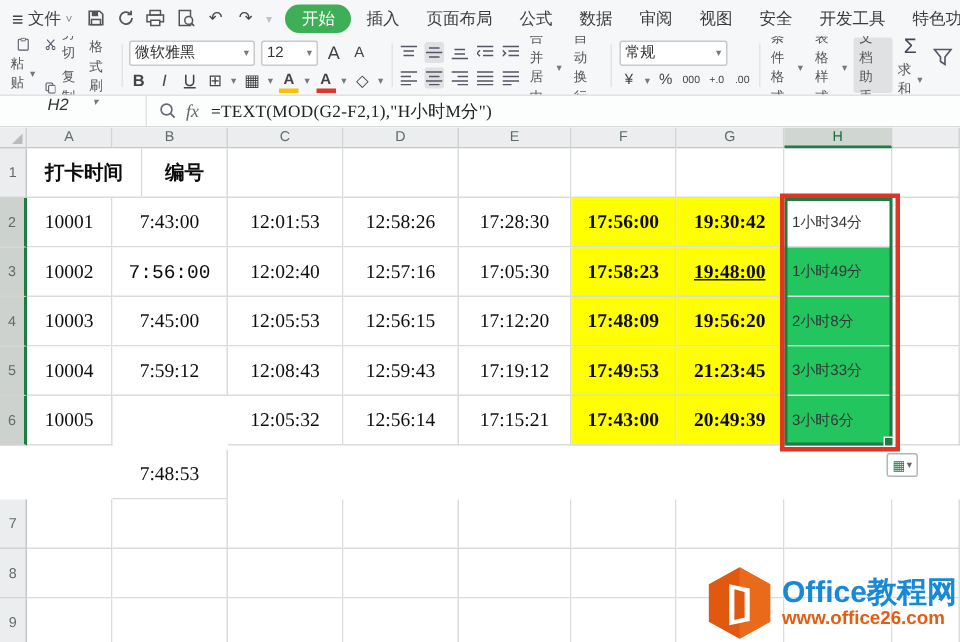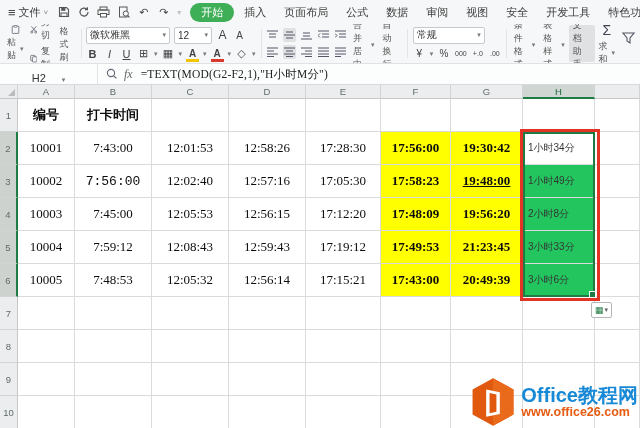--- a/index.html
+++ b/index.html
@@ -38,22 +38,22 @@
         font-size:11px;color:#444;border-radius:2px;}
   .ibtn.on{background:#dfe1e2;}
   .bold{font-weight:bold}.ital{font-style:italic}.undl{text-decoration:underline}
   .acolor{position:relative;font-weight:bold;}
   .acolor::after{content:"";position:absolute;left:0;right:0;bottom:-1px;height:3px;background:#d93a2b;}
   .afill::after{background:#f2c500;}
   .alinesvg{display:block}
 
   
   .fbar{height:20px;background:#fcfdfd;border-bottom:1px solid #d8d9da;display:flex;align-items:center;font-size:11px;}
-  .namebox{width:97px;height:100%;display:flex;align-items:flex-end;justify-content:center;gap:14px;
-           border-right:1px solid #e3e4e5;color:#333;}
+  .namebox{width:97px;height:100%;display:flex;align-items:flex-start;justify-content:center;gap:14px;
+           border-right:1px solid #e3e4e5;color:#333;font-style:italic;}
   .fxwrap{display:flex;align-items:center;gap:6px;padding:0 8px;color:#666;}
   .fx{font-family:"Liberation Serif",serif;font-style:italic;font-size:12px;}
   .formula{font-family:"Liberation Serif",serif;font-size:11.5px;color:#222;letter-spacing:.2px;}
 
   
   .grid{position:relative;height:345px;background:#fff;overflow:hidden;}
   .grow{display:flex;}
   .ch{height:14px;box-sizing:border-box;background:#ecedee;border-right:1px solid #d2d3d4;
       border-bottom:1px solid #c6c7c8;font-size:9.5px;color:#5f6b66;
       display:flex;align-items:center;justify-content:center;flex:0 0 auto;}
@@ -403,22 +403,22 @@
           <div class="ch" style="width: 77px;">C</div>
           <div class="ch" style="width: 77px;">D</div>
           <div class="ch" style="width: 75px;">E</div>
           <div class="ch" style="width: 70px;">F</div>
           <div class="ch" style="width: 72px;">G</div>
           <div class="ch selch" style="width: 72px;">H</div>
           <div class="ch" style="width: 45px;"></div>
         </div>
         <div class="grow">
           <div class="rh" style="width: 18px;">1</div>
+          <div class="cell b" style="width: 77px;">打卡时间</div>
           <div class="cell b" style="width: 57px;">编号</div>
-          <div class="cell b" style="width: 77px;">打卡时间</div>
           <div class="cell" style="width: 77px;"></div>
           <div class="cell" style="width: 77px;"></div>
           <div class="cell" style="width: 75px;"></div>
           <div class="cell" style="width: 70px;"></div>
           <div class="cell" style="width: 72px;"></div>
           <div class="cell hcell" style="width: 72px;"></div>
           <div class="cell" style="width: 45px;"></div>
         </div>
         <div class="grow">
           <div class="rh selrh" style="width: 18px;">2</div>
@@ -464,21 +464,21 @@
           <div class="cell" style="width: 77px;">12:59:43</div>
           <div class="cell" style="width: 75px;">17:19:12</div>
           <div class="cell yellow" style="width: 70px;">17:49:53</div>
           <div class="cell yellow" style="width: 72px;">21:23:45</div>
           <div class="cell hcell hsel" style="width: 72px;">3小时33分</div>
           <div class="cell" style="width: 45px;"></div>
         </div>
         <div class="grow">
           <div class="rh selrh" style="width: 18px;">6</div>
           <div class="cell" style="width: 57px;">10005</div>
-          <div class="cell" style="width: 77px;">7:48:53</div>
+          <div class="cell" style="width: 77px; margin-top: 36px;">7:48:53</div>
           <div class="cell" style="width: 77px;">12:05:32</div>
           <div class="cell" style="width: 77px;">12:56:14</div>
           <div class="cell" style="width: 75px;">17:15:21</div>
           <div class="cell yellow" style="width: 70px;">17:43:00</div>
           <div class="cell yellow" style="width: 72px;">20:49:39</div>
           <div class="cell hcell hsel" style="width: 72px;">3小时6分</div>
           <div class="cell" style="width: 45px;"></div>
         </div>
         <div class="grow">
           <div class="rh" style="width: 18px;">7</div>

